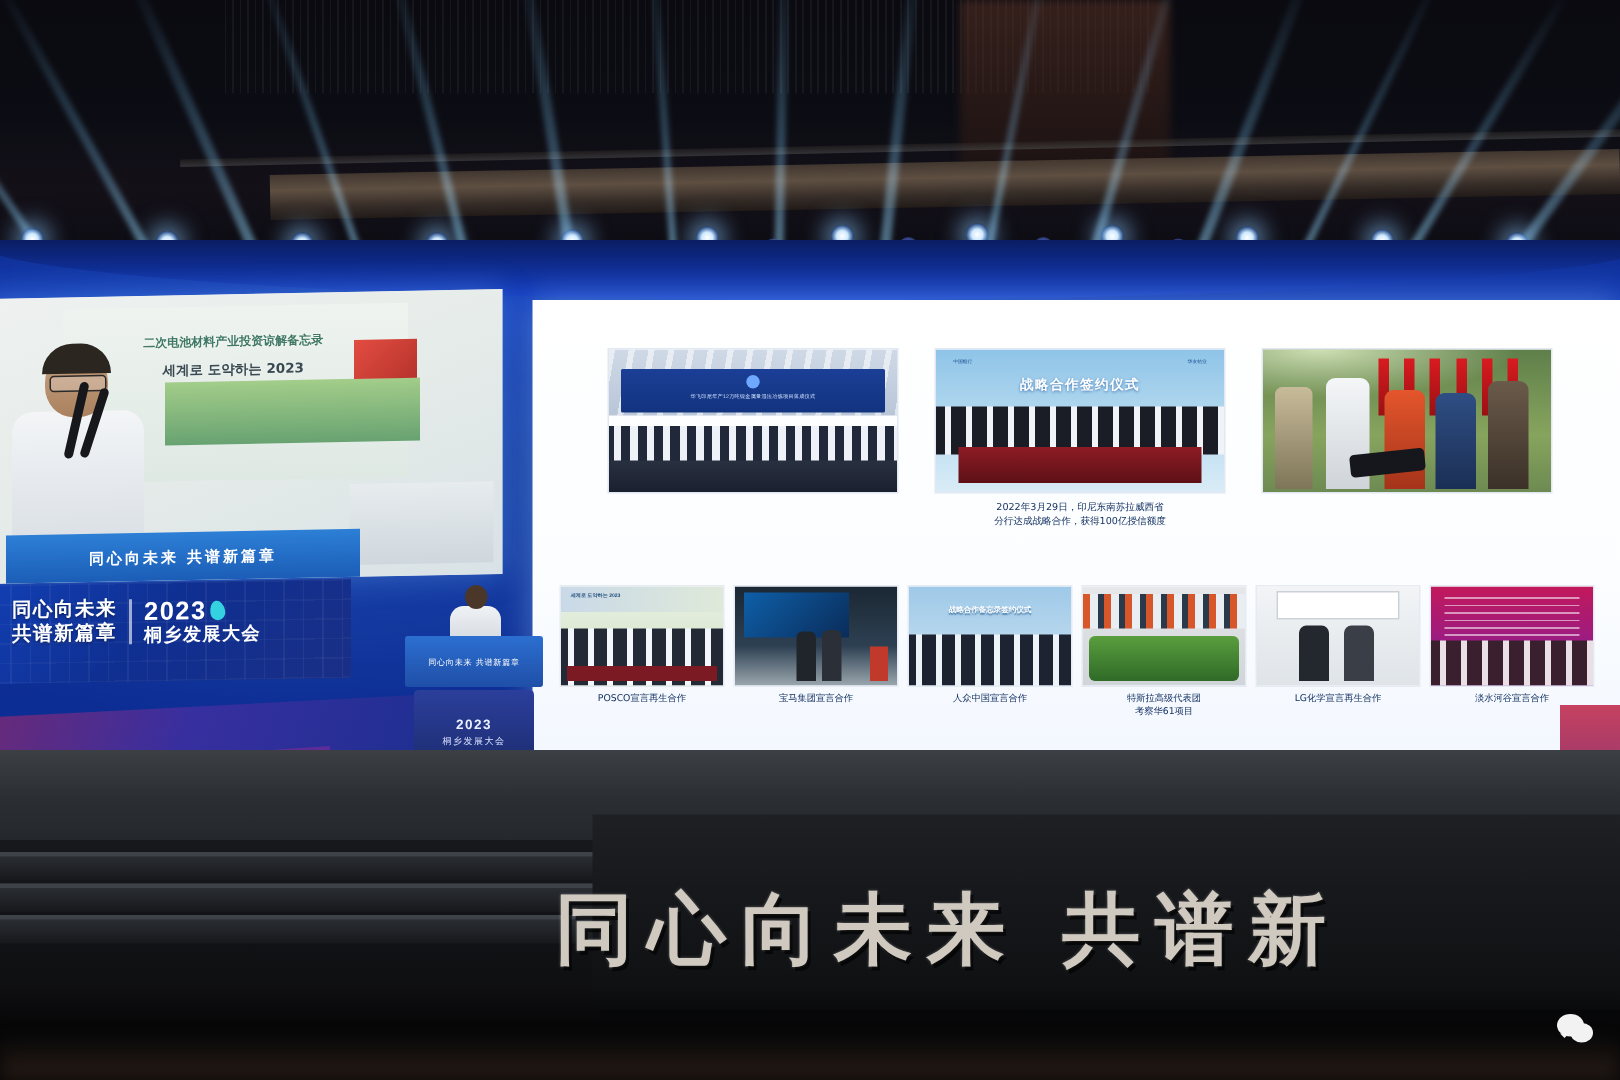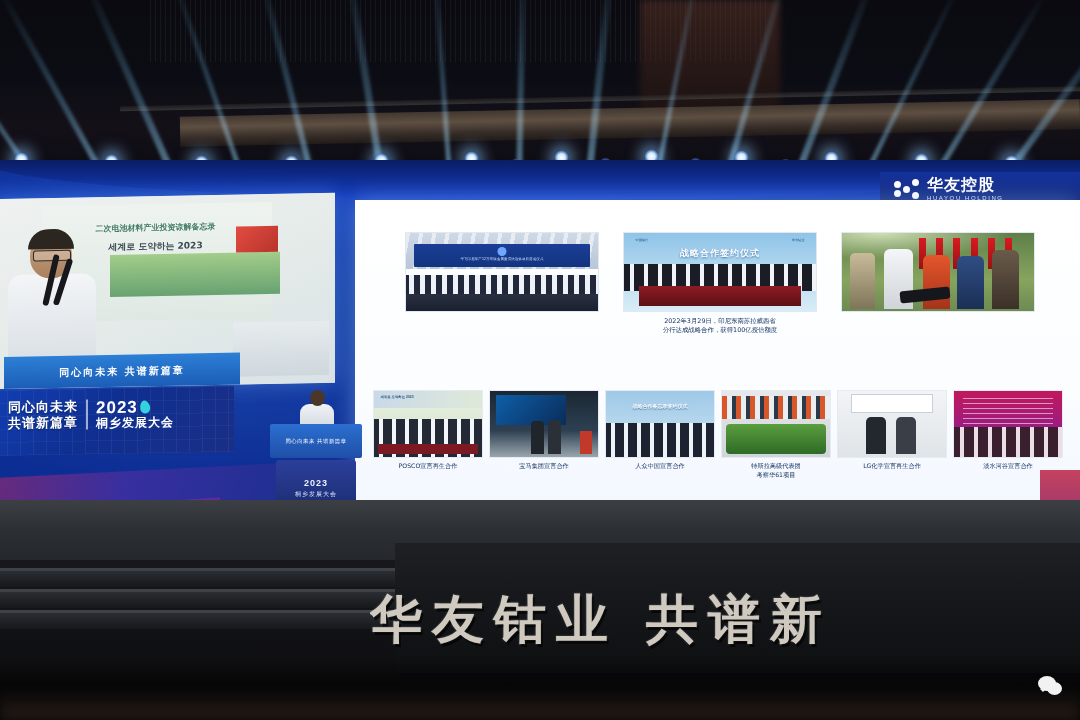--- a/index.html
+++ b/index.html
@@ -56,21 +56,21 @@
 
   
   .slide{position:absolute;left:355px;top:200px;width:725px;height:315px;
     background:linear-gradient(180deg,#ffffff 0%,#fbfdff 60%,#f2f7ff 100%);
     box-shadow:0 0 22px rgba(150,200,255,.45);overflow:hidden;}
   .slide-inner{position:absolute;left:0;top:0;width:725px;height:315px;}
 
   .toprow{position:absolute;left:50px;top:32px;width:630px;height:140px;
     display:flex;gap:24px;}
   .tcard{width:194px;}
-  .tphoto{width:194px;height:80px;border:1px solid #e2e8f2;box-sizing:border-box;overflow:hidden;position:relative;}
+  .tphoto{width:194px;height:97px;border:1px solid #e2e8f2;box-sizing:border-box;overflow:hidden;position:relative;}
   .tcap{font-size:6.4px;color:#0f2d5e;line-height:1.45;text-align:center;margin-top:5px;
     font-family:"DejaVu Sans",sans-serif;}
 
   .botrow{position:absolute;left:18px;top:190px;width:690px;height:110px;display:flex;gap:6px;}
   .bcard{width:110px;}
   .bphoto{width:110px;height:68px;border:1px solid #e5eaf3;box-sizing:border-box;overflow:hidden;position:relative;}
   .bcap{font-size:6.2px;color:#0f2d5e;line-height:1.45;text-align:center;margin-top:4px;
     font-family:"DejaVu Sans",sans-serif;}
 
   
@@ -242,33 +242,20 @@
       <div class="spot" style="left: 914px; top: 153px;"></div>
       <div class="spotdim" style="left: 959px; top: 163px;"></div>
       <div class="spot" style="left: 1004px; top: 155px;"></div>
       <div class="spotdim" style="left: 1049px; top: 164px;"></div>
     </div>
 
   <div class="ledwall"></div>
   <div class="wallsheen"></div>
   <div class="wallcurve"></div>
 
-  <div class="brandbar">
-    <div class="brandlogo">
-      <i style="left:0;top:3px"></i>
-        <i style="left:0;top:12px"></i>
-      <i style="left:9px;top:8px"></i>
-        <i style="left:18px;top:1px"></i>
-        <i style="left:18px;top:14px"></i>
-    </div>
-    <div class="brandtext">
-      <div class="brandcn">华友控股</div>
-      <div class="branden">HUAYOU HOLDING</div>
-    </div>
-  </div>
 
   <div class="leftfeed">
     <div class="feedbg"></div>
     <div class="feedscreen"></div>
     <div class="feedgreen"></div>
     <div class="feedred"></div>
     <div class="feedtitle">二次电池材料产业投资谅解备忘录</div>
     <div class="feedtitle2">세계로 도약하는 2023</div>
     <div class="feedsign"></div>
     <div class="speaker">
@@ -463,21 +450,21 @@
       <div class="step" style="top: 0px; height: 19px;"></div>
       <div class="stepedge" style="top: 0px;"></div>
       <div class="step" style="top: 21px; height: 19px;"></div>
       <div class="stepedge" style="top: 21px;"></div>
       <div class="step" style="top: 42px; height: 19px;"></div>
       <div class="stepedge" style="top: 42px;"></div>
     </div>
   <div class="stagefront"></div>
 
   <div class="bigtitle">
-    <span>华友钴业  共谱新</span>
+    <span>同心向未来  共谱新</span>
   </div>
 
   <div class="darkfoot"></div>
   <div class="blurbottom"></div>
 
   <div class="watermark">
     <div class="wx">
       <div class="b1"></div>
         <div class="t1"></div>
         <div class="b2"></div>

